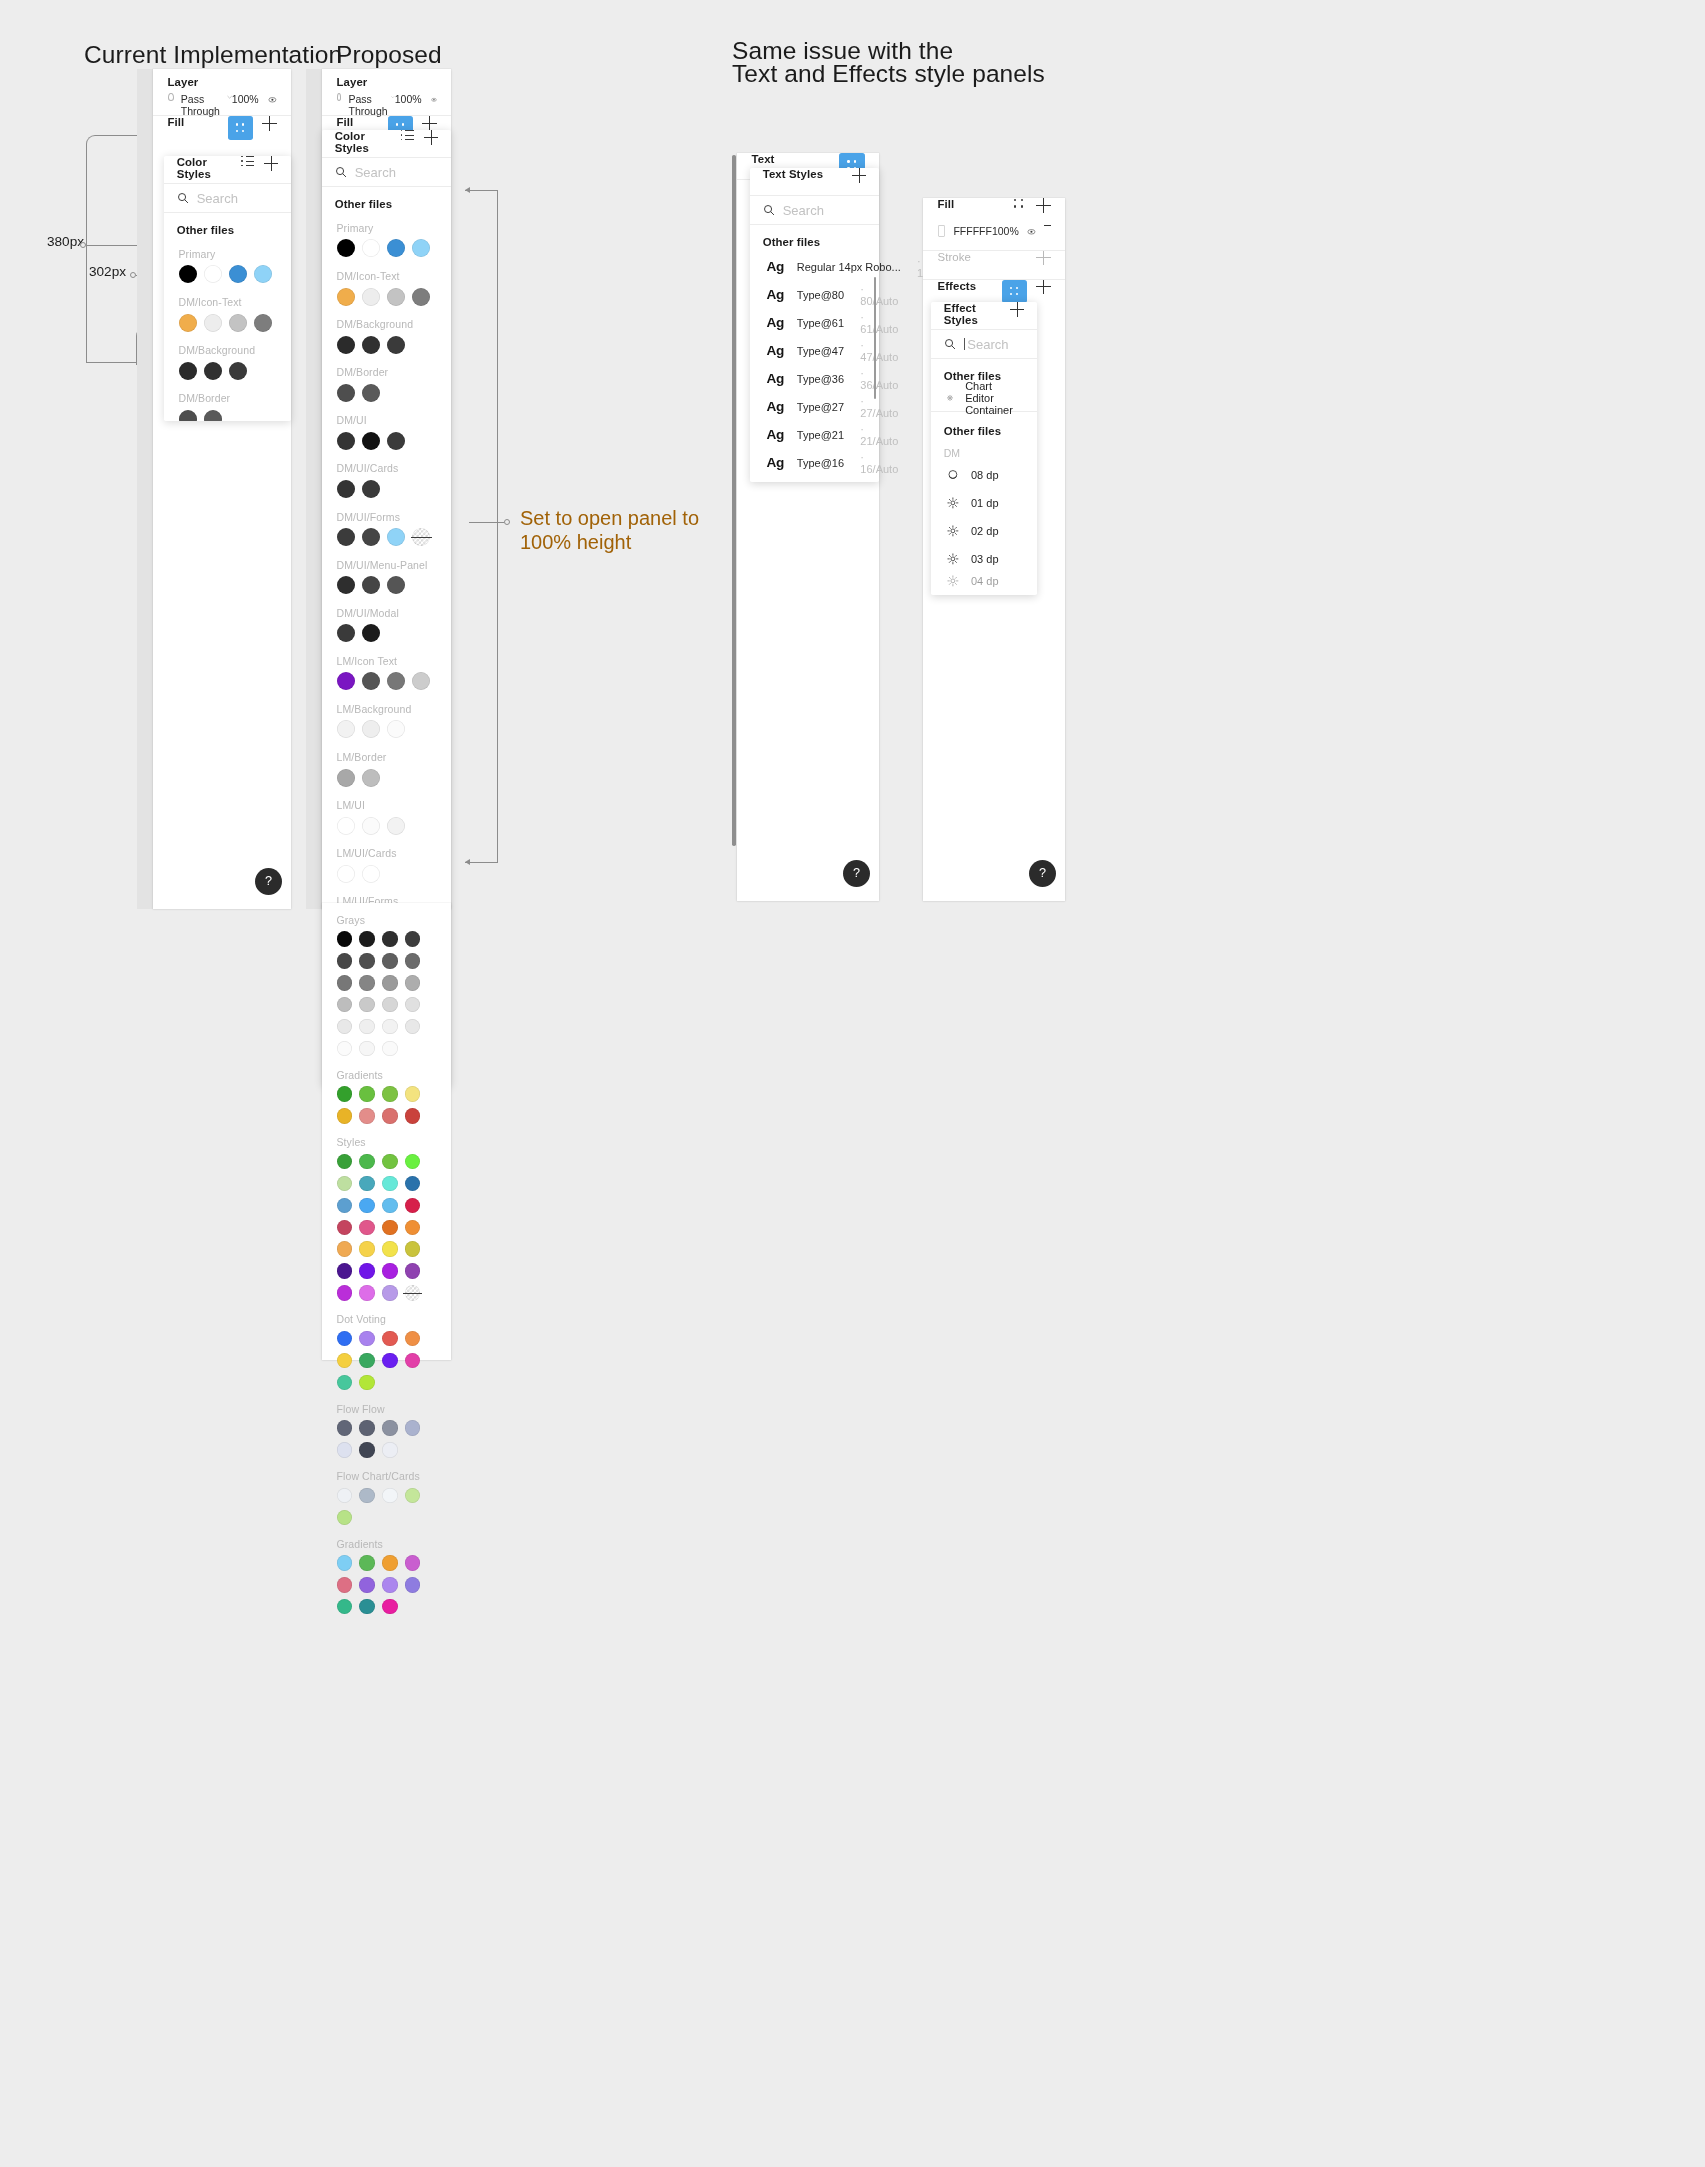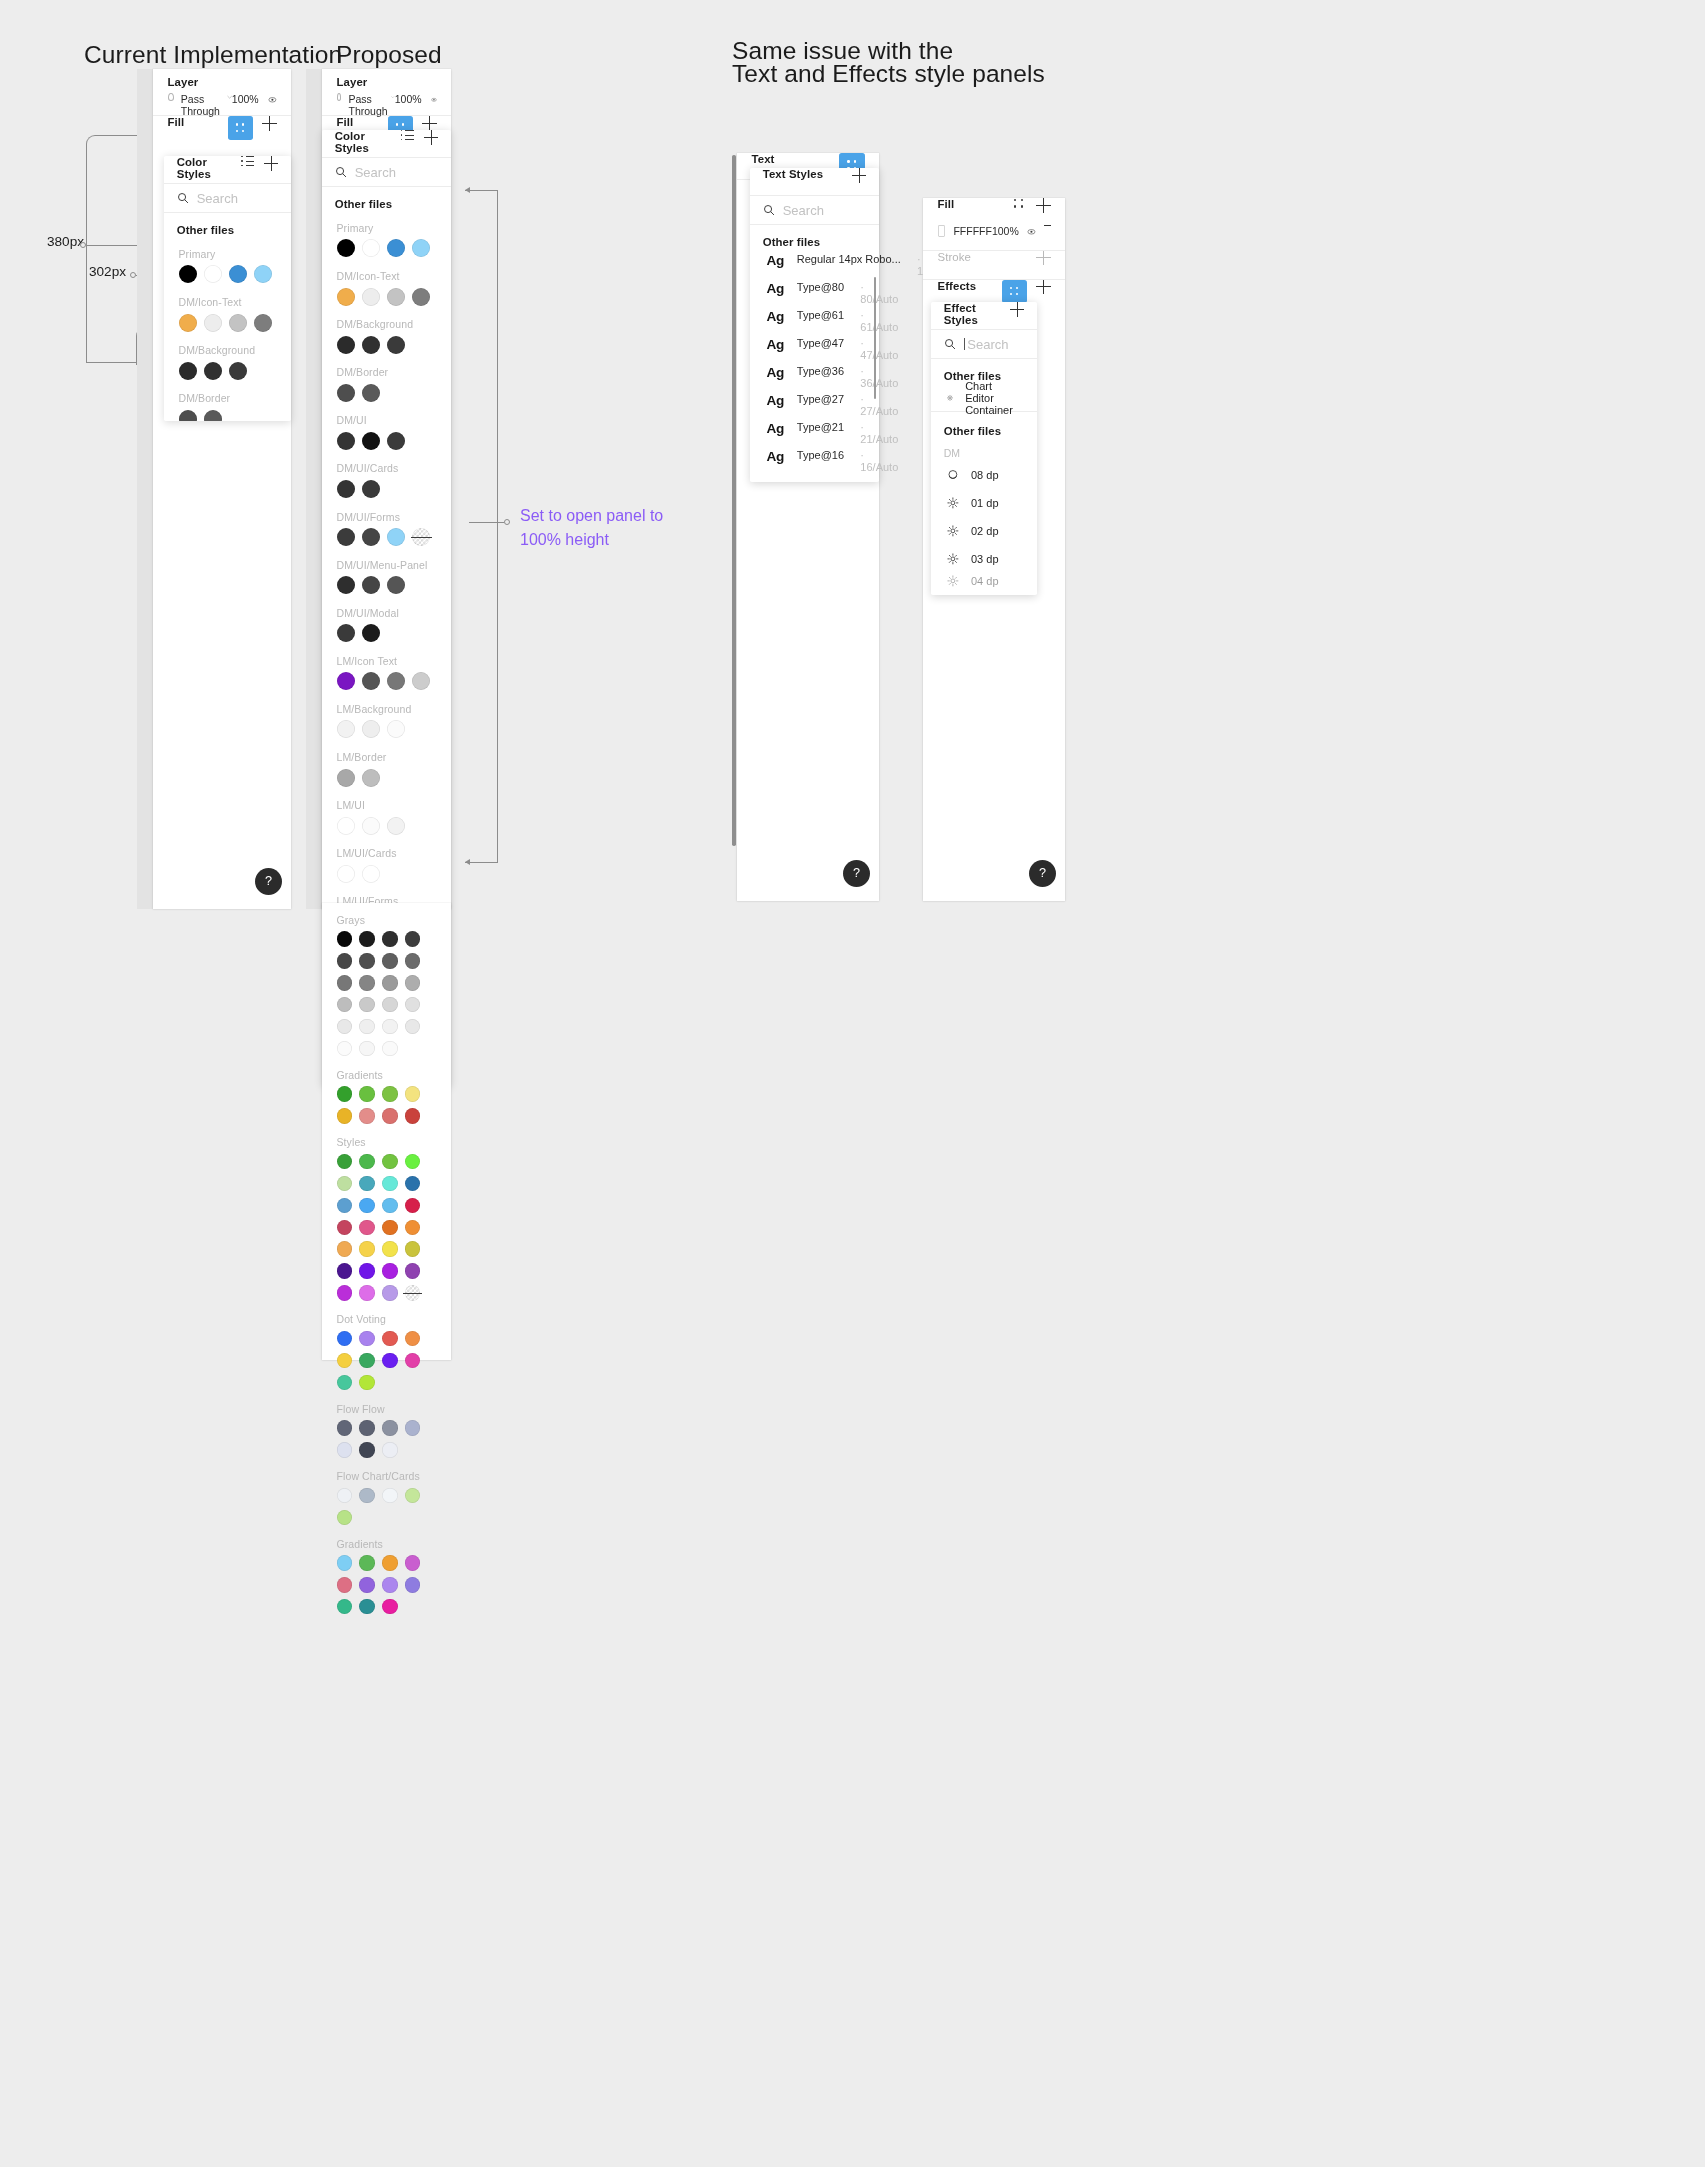--- a/index.html
+++ b/index.html
@@ -123,42 +123,42 @@
     background-position: 0 0, 2.3px 2.3px;
     background-color:#fff;
     position:relative;
   }
   .sw.checker::after {
     content:""; position:absolute; left:-1.8px; right:-1.8px; top:50%;
     height:1.1px; background:#3c3c3c;
   }
 
   
-  .ts-row { display:flex; gap:12.7px; padding: 0 16.4px; height:28px; }
+  .ts-row { display:flex; align-items:center; gap:12.7px; padding: 0 16.4px; height:28px; }
   .ag { font-size:13.6px; font-weight:700; color:#141414; letter-spacing:-0.2px; }
   .ts-name { font-size:11px; color:#2a2a2a; white-space:nowrap; }
   .ts-meta { font-size:11px; color:#bfbfbf; }
 
   
   .ef-row { display:flex; align-items:center; gap:11.8px; padding: 0 16.4px; height:28px; }
   .ef-name { font-size:11px; color:#1f1f1f; }
 
   
   .help {
     position:absolute; width:27px; height:27px; border-radius:50%;
     background:#2b2b2b; color:#fff; font-size:12.7px;
     display:flex; align-items:center; justify-content:center;
   }
 
   
   .anno-text {
     position:absolute; font-size:13.6px; color:#1b1b1b; white-space:nowrap;
   }
   .anno-big {
-    position:absolute; font-size:16px; color:#8b5cf6; line-height:1.32;
+    position:absolute; font-size:20px; color:#a16207; line-height:1.32;
   }
   .lead { position:absolute; background:#8c8c8c; }
   .lead.h { height:1px; }
   .lead.v { width:1px; }
   .dotend {
     position:absolute; width:6.4px; height:6.4px; border-radius:50%;
     border:1px solid #8c8c8c; background:#ededed;
   }
   .arrow-r {
     position:absolute; width:0;height:0;

